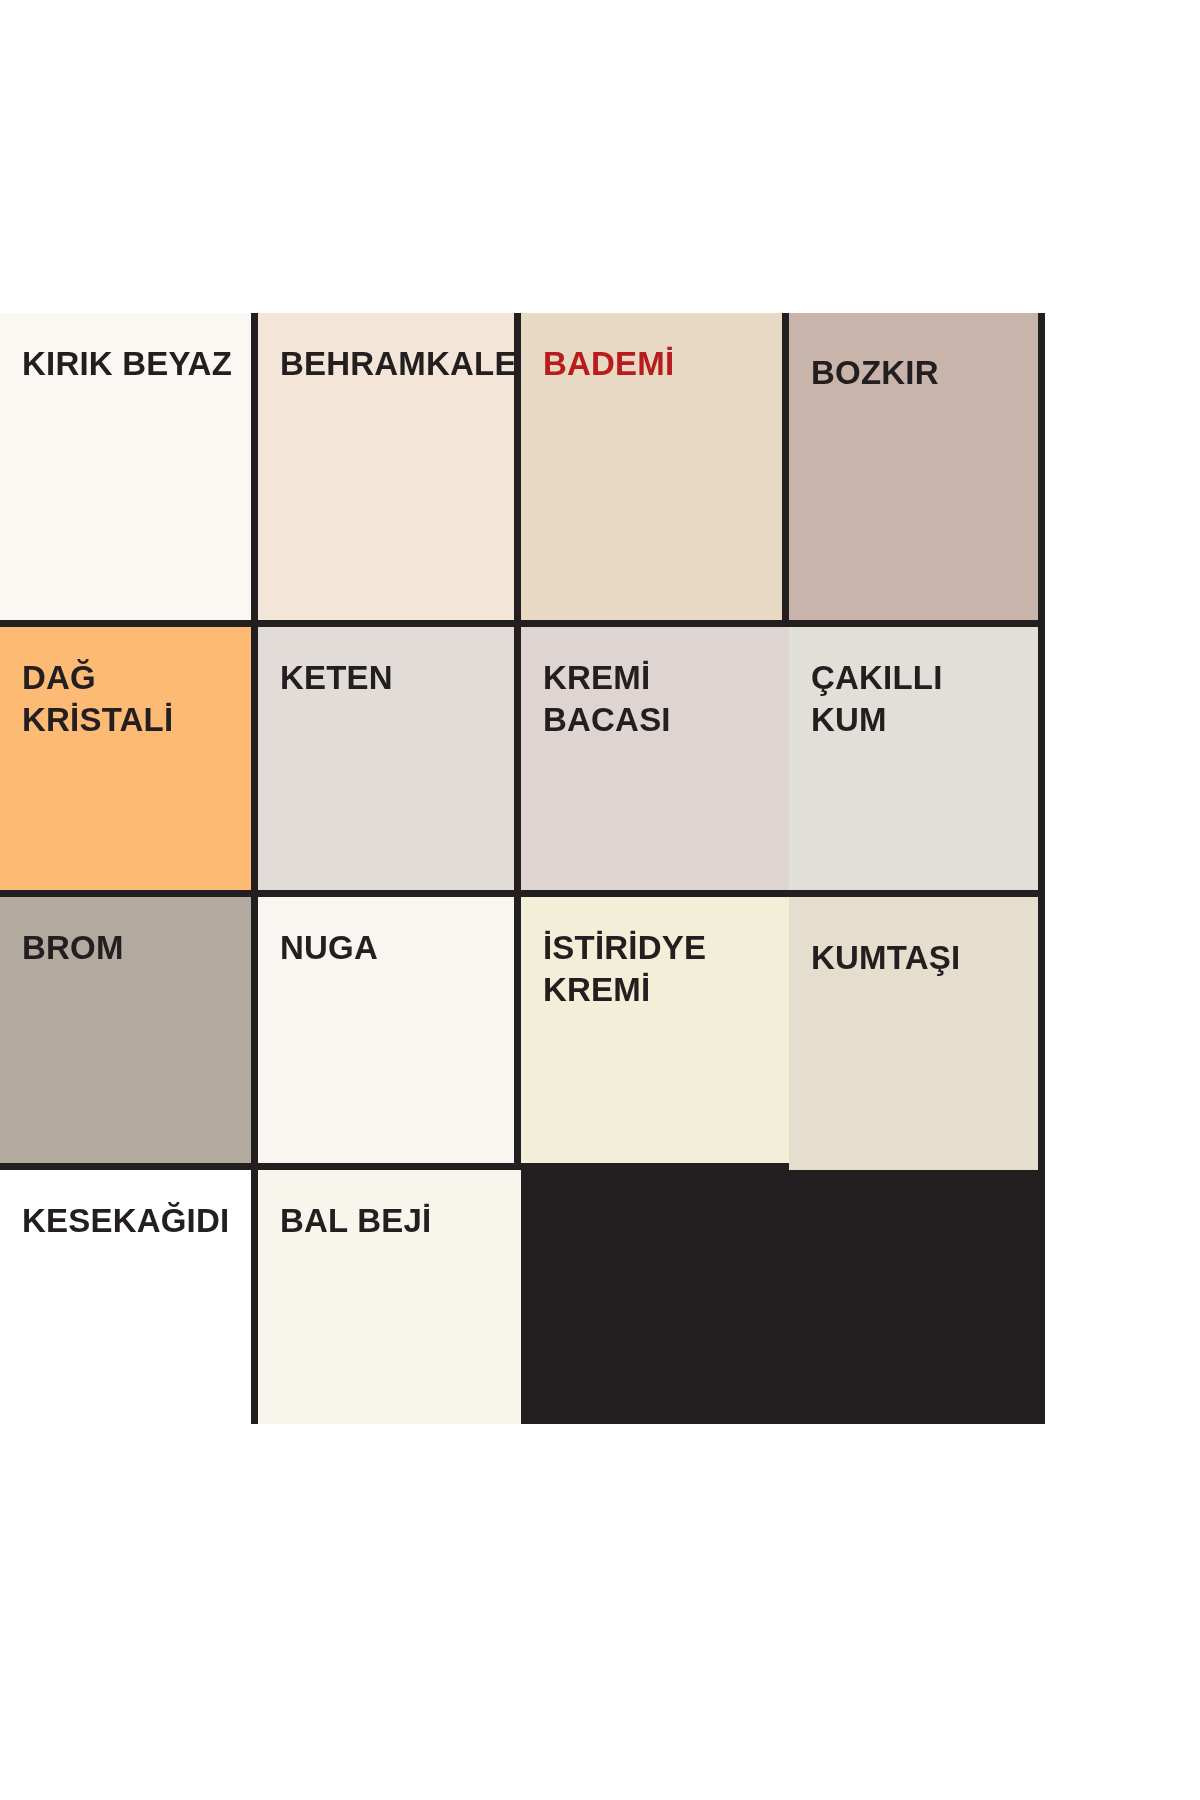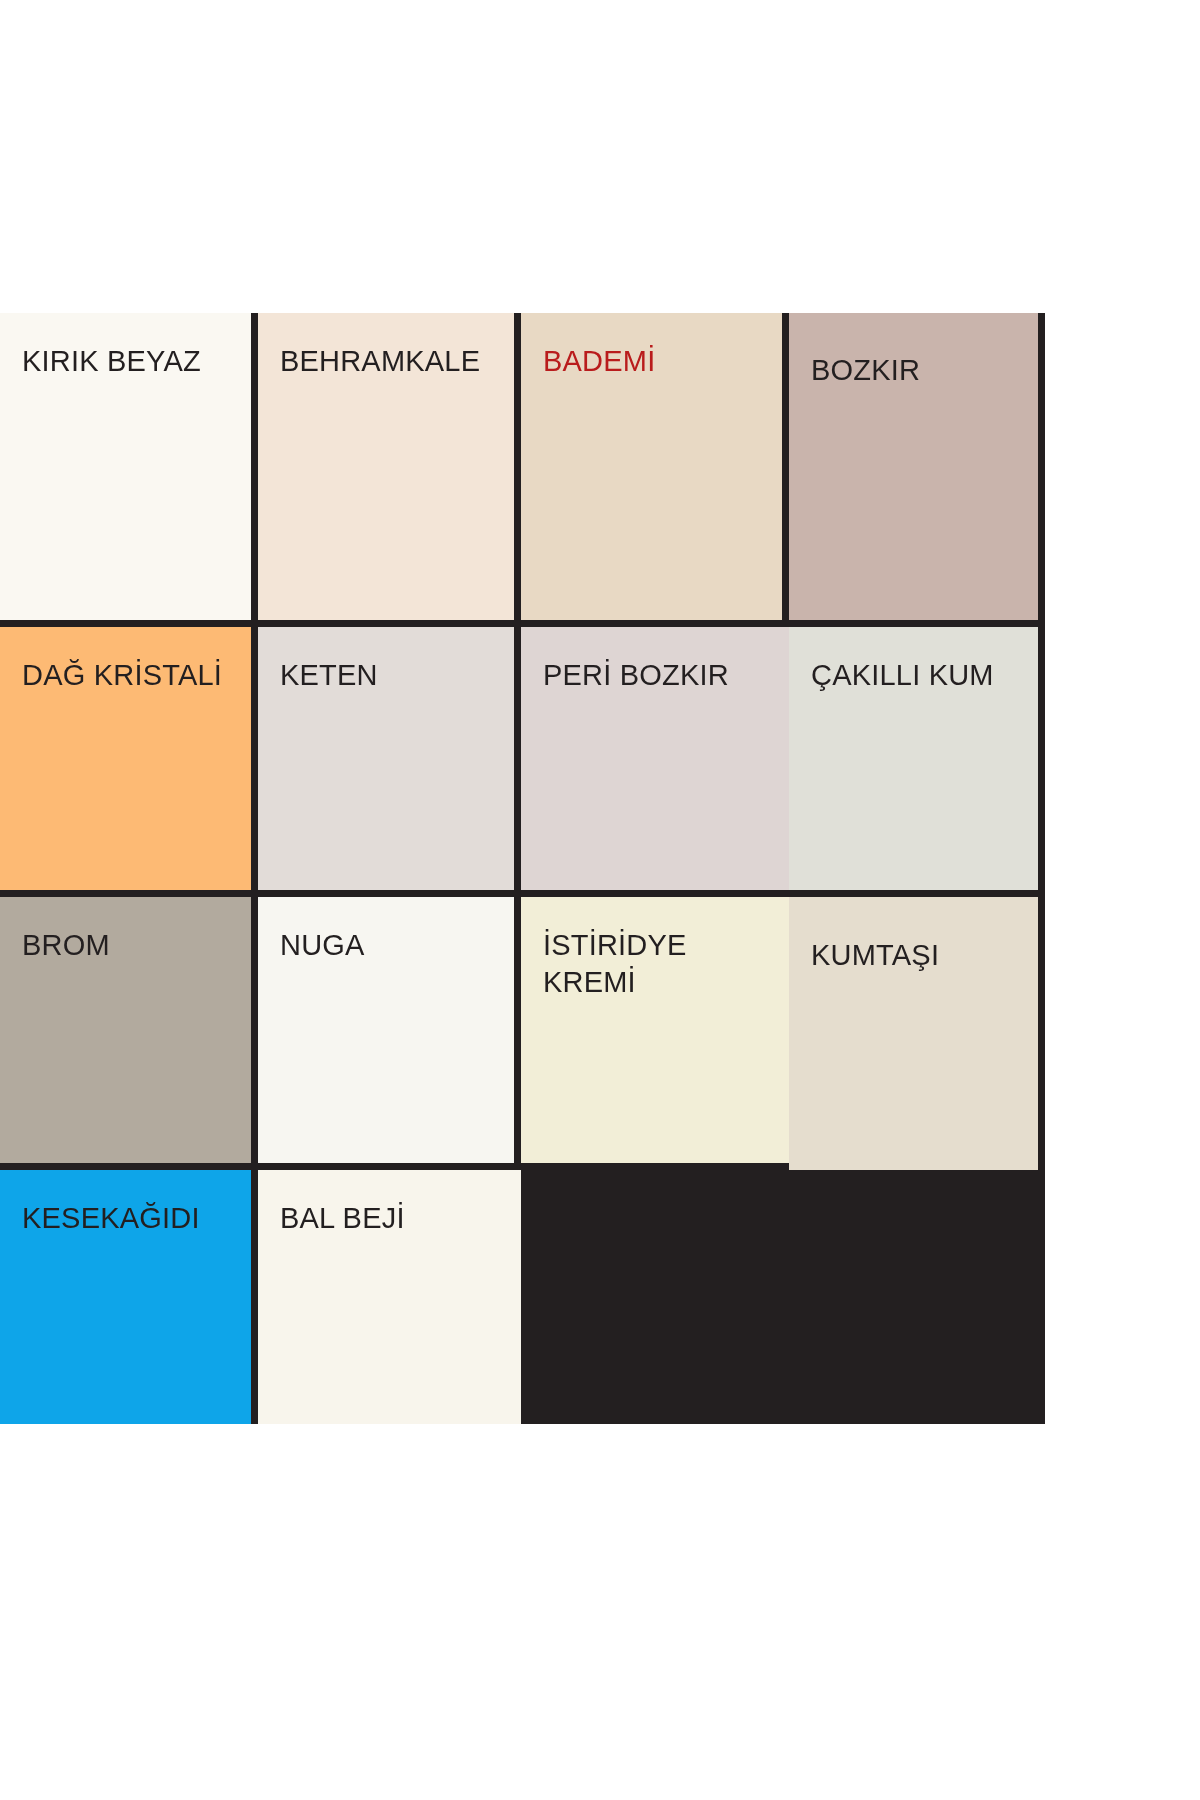--- a/index.html
+++ b/index.html
@@ -51,25 +51,25 @@
   
   .swatch.row-4 {
     border-bottom: none;
   }
 
   .swatch-label {
     position: absolute;
     left: 22px;
     top: 30px;
     right: 14px;
-    font-size: 29px;
+    font-size: 33px;
     line-height: 1.28;
     letter-spacing: 0.2px;
     color: #231f20;
-    font-weight: 400;
+    font-weight: 700;
     white-space: pre-line;
     font-family: "Liberation Sans", sans-serif;
   }
 </style>
 </head>
 <body>
 
 <div id="page" style="background: rgb(255, 255, 255);">
 
   <div id="palette-grid" style="background: rgb(35, 31, 32);">
@@ -87,41 +87,41 @@
     <div class="swatch row-2 col-1" style="background-color: rgb(201, 180, 172); border-right-color: rgb(35, 31, 32); border-bottom-color: rgb(35, 31, 32);">
       <span class="swatch-label" style="color: rgb(35, 31, 32); margin-top: 9px;">BOZKIR</span>
     </div>
     <div class="swatch row-2 col-2" style="background-color: #fdba74; border-right-color: rgb(35, 31, 32); border-bottom-color: rgb(35, 31, 32);">
       <span class="swatch-label" style="color: rgb(35, 31, 32);">DAĞ KRİSTALİ</span>
     </div>
     <div class="swatch row-2 col-3" style="background-color: rgb(226, 220, 216); border-right-color: rgb(35, 31, 32); border-bottom-color: rgb(35, 31, 32);">
       <span class="swatch-label" style="color: rgb(35, 31, 32);">KETEN</span>
     </div>
     <div class="swatch row-2 col-4" style="background-color: rgb(222, 213, 211); border-bottom-color: rgb(35, 31, 32);">
-      <span class="swatch-label" style="color: rgb(35, 31, 32);">PERİ BOZKIR</span>
+      <span class="swatch-label" style="color: rgb(35, 31, 32);">KREMİ BACASI</span>
     </div>
 
     <div class="swatch row-3 col-1" style="background-color: rgb(224, 224, 216); border-right-color: rgb(35, 31, 32); border-bottom-color: rgb(35, 31, 32);">
       <span class="swatch-label" style="color: rgb(35, 31, 32);">ÇAKILLI KUM</span>
     </div>
     <div class="swatch row-3 col-2" style="background-color: rgb(178, 170, 158); border-right-color: rgb(35, 31, 32); border-bottom-color: rgb(35, 31, 32);">
       <span class="swatch-label" style="color: rgb(35, 31, 32);">BROM</span>
     </div>
     <div class="swatch row-3 col-3" style="background-color: rgb(247, 246, 241); border-right-color: rgb(35, 31, 32); border-bottom-color: rgb(35, 31, 32);">
       <span class="swatch-label" style="color: rgb(35, 31, 32);">NUGA</span>
     </div>
     <div class="swatch row-3 col-4" style="background-color: rgb(242, 238, 215); border-bottom-color: rgb(35, 31, 32);">
       <span class="swatch-label" style="color: rgb(35, 31, 32);">İSTİRİDYE
 KREMİ</span>
     </div>
 
     <div class="swatch row-4 col-2" style="background-color: rgb(229, 221, 206); border-right-color: rgb(35, 31, 32);">
       <span class="swatch-label" style="color: rgb(35, 31, 32); margin-top: 10px;">KUMTAŞI</span>
     </div>
-    <div class="swatch row-4 col-3" style="background-color: #0ea5e9; border-right-color: rgb(35, 31, 32);">
+    <div class="swatch row-4 col-3" style="background-color: #ffffff; border-right-color: rgb(35, 31, 32);">
       <span class="swatch-label" style="color: rgb(35, 31, 32);">KESEKAĞIDI</span>
     </div>
     <div class="swatch row-4 col-4" style="background-color: rgb(248, 245, 236); padding-left: 33px;">
       <span class="swatch-label" style="color: rgb(35, 31, 32);">BAL BEJİ</span>
     </div>
 
   </div>
 </div>
 
 </body></html>

